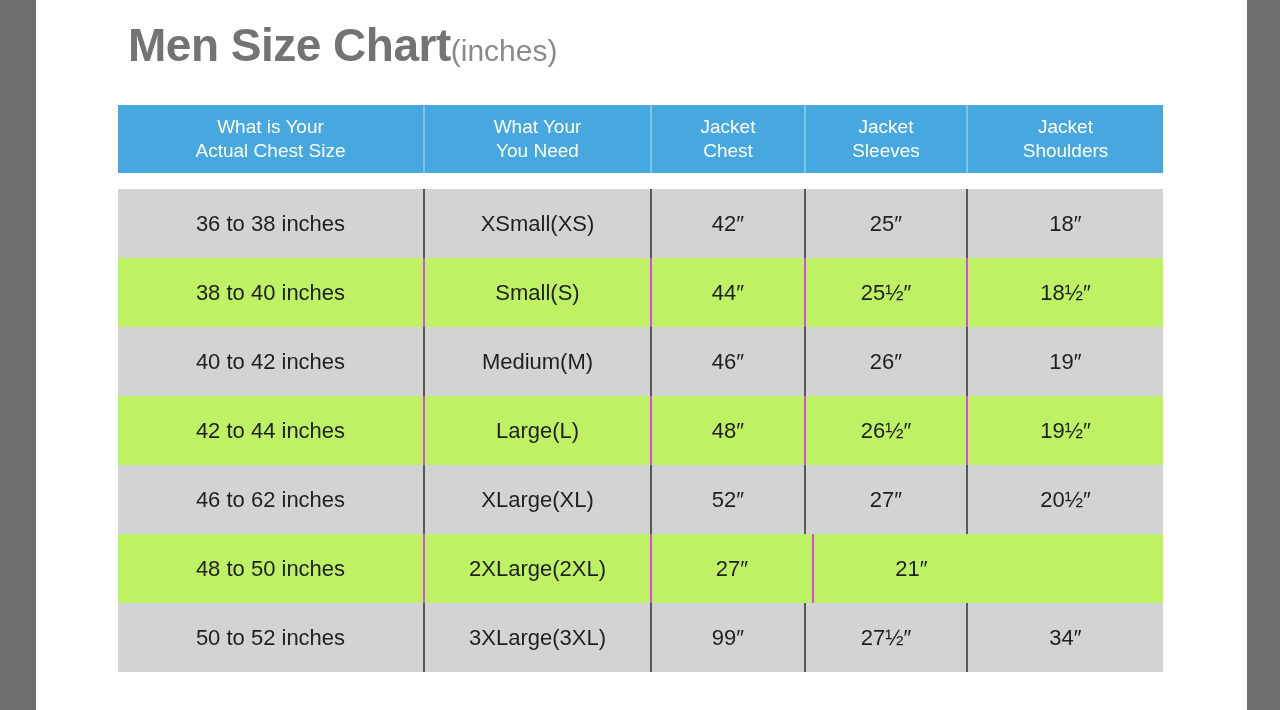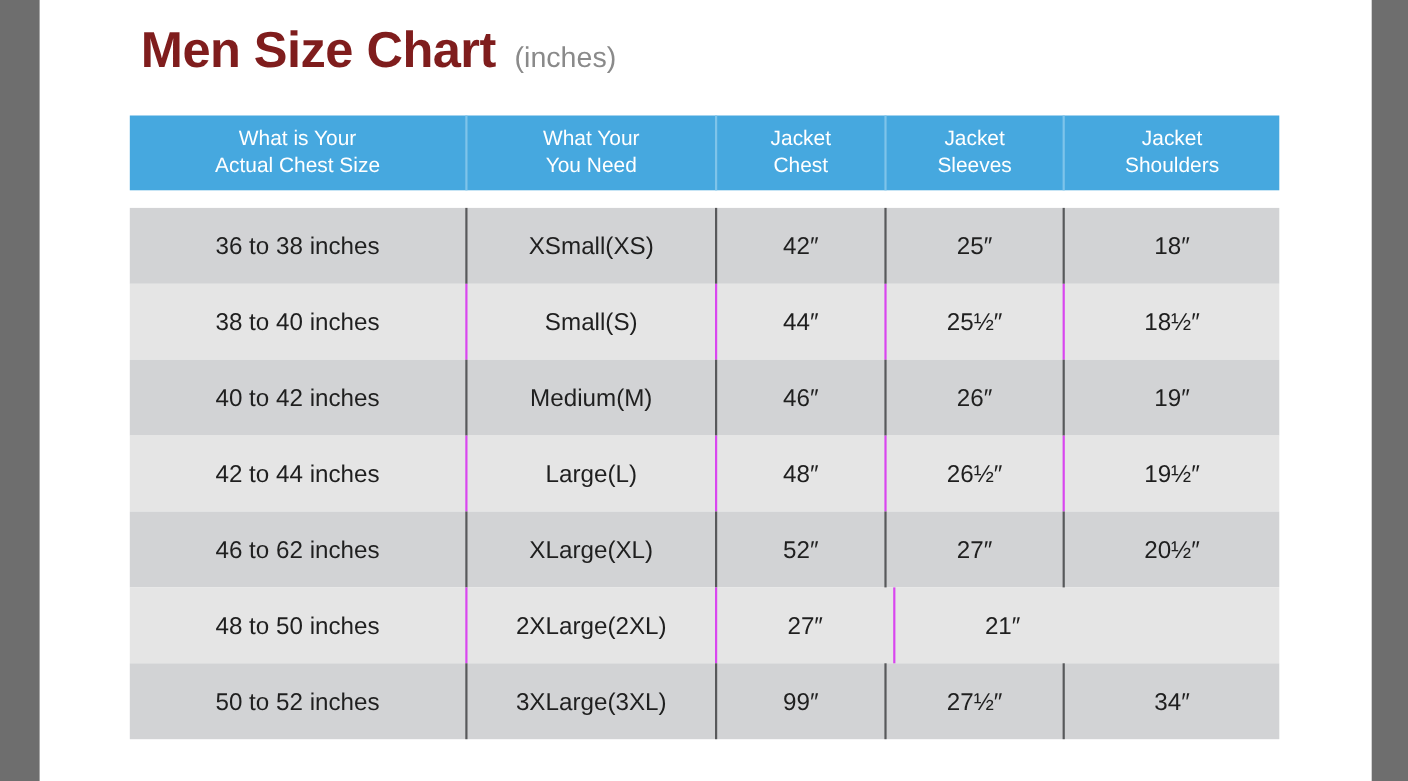--- a/index.html
+++ b/index.html
@@ -39,29 +39,29 @@
   .title-row {
     position: absolute;
     left: 92px;
     top: 22px;
     display: flex;
     align-items: baseline;
   }
   .title-main {
     font-size: 46px;
     font-weight: bold;
-    color: #7f1d1d;
+    color: #737373;
     letter-spacing: -0.5px;
     line-height: 1;
     white-space: nowrap;
   }
   .title-sub {
-    font-size: 26px;
+    font-size: 30px;
     color: #8a8a8a;
-    margin-left: 17px;
+    margin-left: 0;
     line-height: 1;
     white-space: nowrap;
   }
 
   
   .table {
     position: absolute;
     left: 82px;
     top: 105px;
     width: 1045px;
@@ -98,21 +98,21 @@
     color: #ffffff;
     font-size: 19px;
     line-height: 1.28;
     border-right: 2px solid #7ec4ea;
   }
   .row.header .cell:last-child { border-right: none; }
 
   
   .row.body {
     height: 69px;
-    background: #e5e5e5;
+    background: #bef264;
   }
   .row.body.shaded {
     background: #d2d3d5;
   }
   .row.body .cell {
     color: #1f1f1f;
     font-size: 22px;
     border-right: 2px solid #d946ef;
   }
   .row.body .cell:last-child { border-right: none; border-radius: 15px; }

